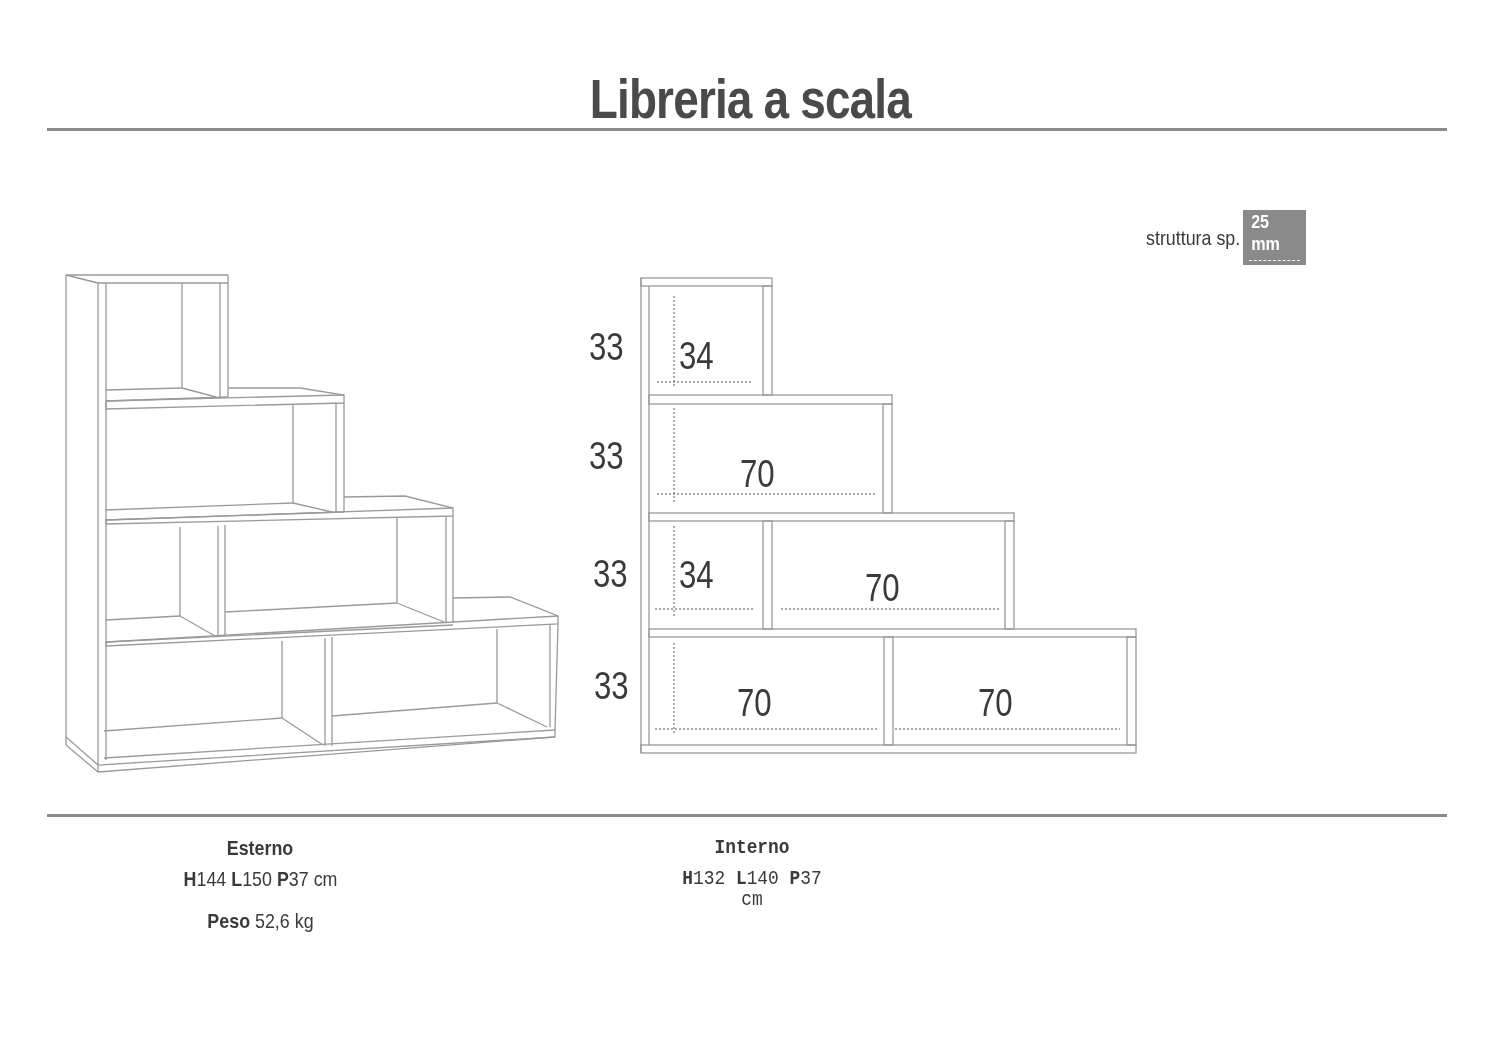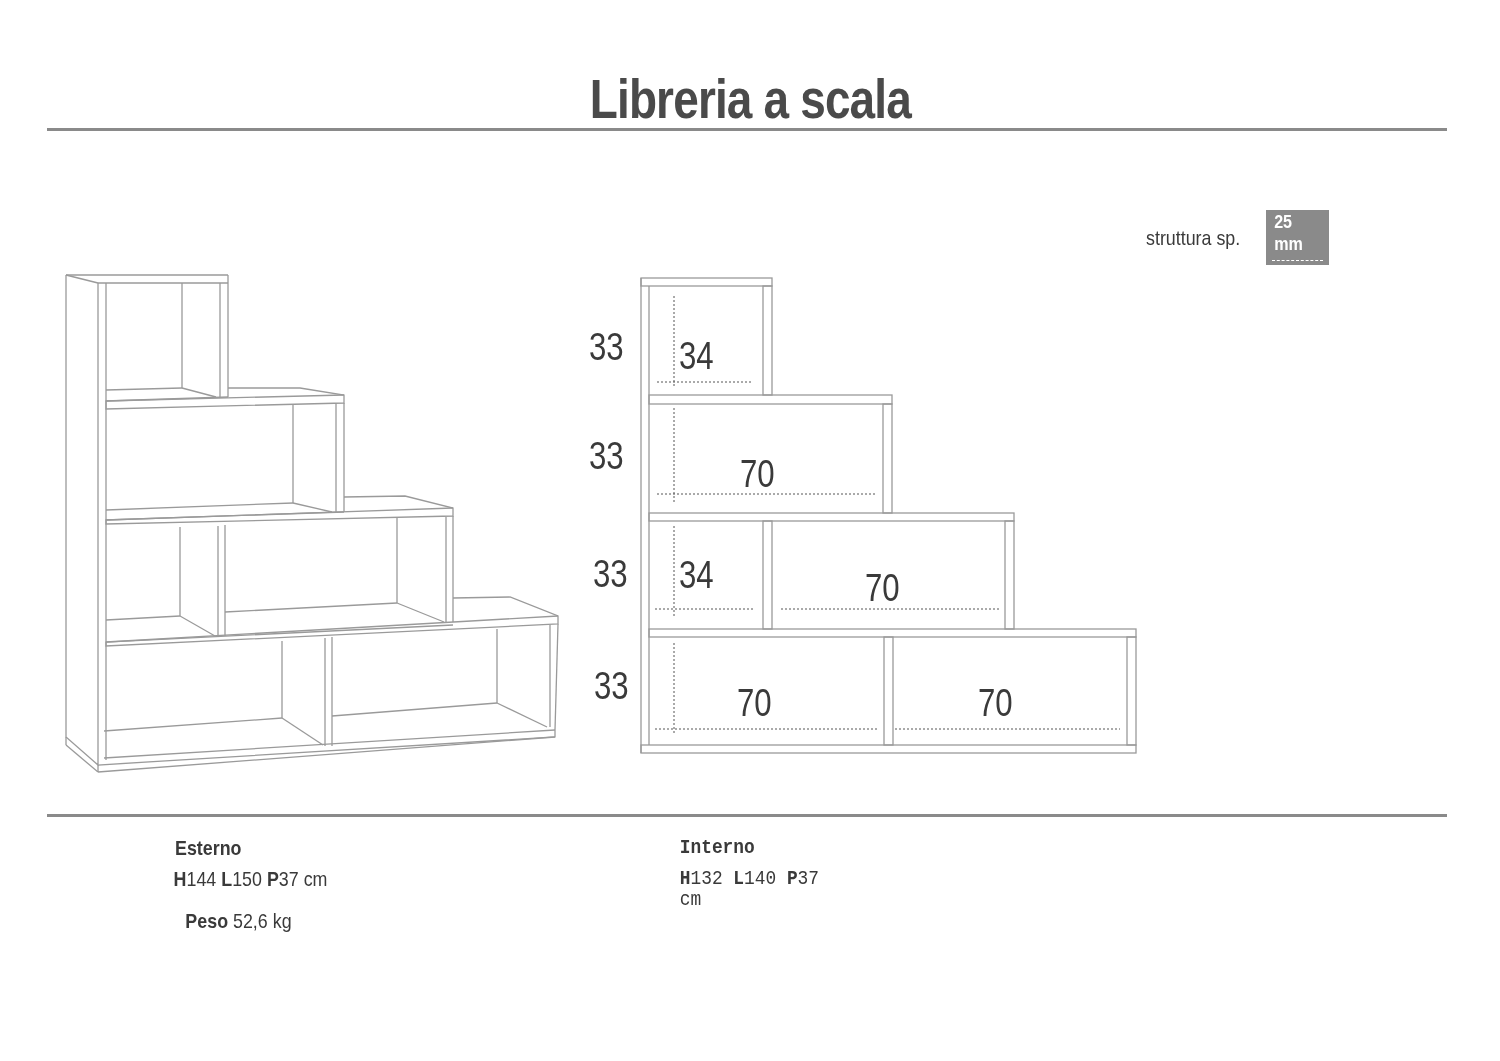--- a/index.html
+++ b/index.html
@@ -1,28 +1,28 @@
 <!DOCTYPE html>
 <html><head>
 <meta charset="utf-8">
 <style>
   html, body { margin:0; padding:0; background:#ffffff; }
   body { width:1500px; height:1061px; position:relative; overflow:hidden; font-family:"Liberation Sans", sans-serif; color:#3a3a3a; }
   .title { position:absolute; left:0; width:1500px; top:66px; text-align:center; font-family:"Liberation Sans", sans-serif; font-weight:bold; font-size:56px; color:#4a4a4a; letter-spacing:-1px; transform:scaleX(0.82); transform-origin:752px 0; }
   .rule { position:absolute; left:47px; width:1400px; height:3px; background:#8a8a8a; }
   .rule.top { top:128px; }
   .rule.bottom { top:814px; }
-  .struct { position:absolute; top:210px; left:1146px; display:flex; align-items:center;gap:23px; }
+  .struct { position:absolute; top:210px; left:1146px; display:flex; align-items:center; }
   .struct-label { font-size:21px; color:#3a3a3a; transform:scaleX(0.85); transform-origin:left center; margin-right:-14px; }
   .struct-badge { position:relative; background:#8a8a8a; color:#fff; font-weight:bold; font-size:19px; padding:1px 4px 10px 4px; width:55px; text-align:left; }
   .struct-badge .arrow { position:absolute; left:6px; right:6px; bottom:4px; border-top:1px dashed #ffffff; }
   .struct-badge span { display:inline-block; transform:scaleX(0.85); }
   svg.draw { position:absolute; left:0; top:0; }
   .dim { position:absolute; font-size:38px; color:#3a3a3a; transform:scaleX(0.82); transform-origin:left top; line-height:1; }
-  .spec { position:absolute; font-size:21px; color:#3a3a3a; line-height:1; }
+  .spec { position:absolute; text-align:center; font-size:21px; color:#3a3a3a; line-height:1; }
   .spec b { font-weight:bold; }
   .spec .head { font-weight:bold; display:block; }
   .narrow { display:inline-block; transform:scaleX(0.85); }
 </style>
 </head>
 <body>
 
 <div class="title">Libreria a scala</div>
 <div class="rule top"></div>
 
@@ -144,21 +144,21 @@
 
 <div class="spec" style="left:160px;top:837px;width:200px;">
   <span class="head narrow">Esterno</span>
   <div style="margin-top:10px;" class="narrow">
     <b>H</b><span>144</span>
     <b>L</b><span>150</span>
     <b>P</b><span>37</span>
     <span>cm</span>
   </div>
 </div>
-<div class="spec" style="left:176px;top:910px;width:200px;">
+<div class="spec" style="left:160px;top:910px;width:200px;">
   <span class="narrow">
     <b>Peso</b>
     <span>52,6 kg</span>
   </span>
 </div>
 
 <div class="spec" style="left:667px;top:837px;width:170px;font-family:Liberation Mono, monospace;">
   <span class="head narrow">Interno</span>
   <div style="margin-top:10px;" class="narrow">
     <b>H</b><span>132</span>

